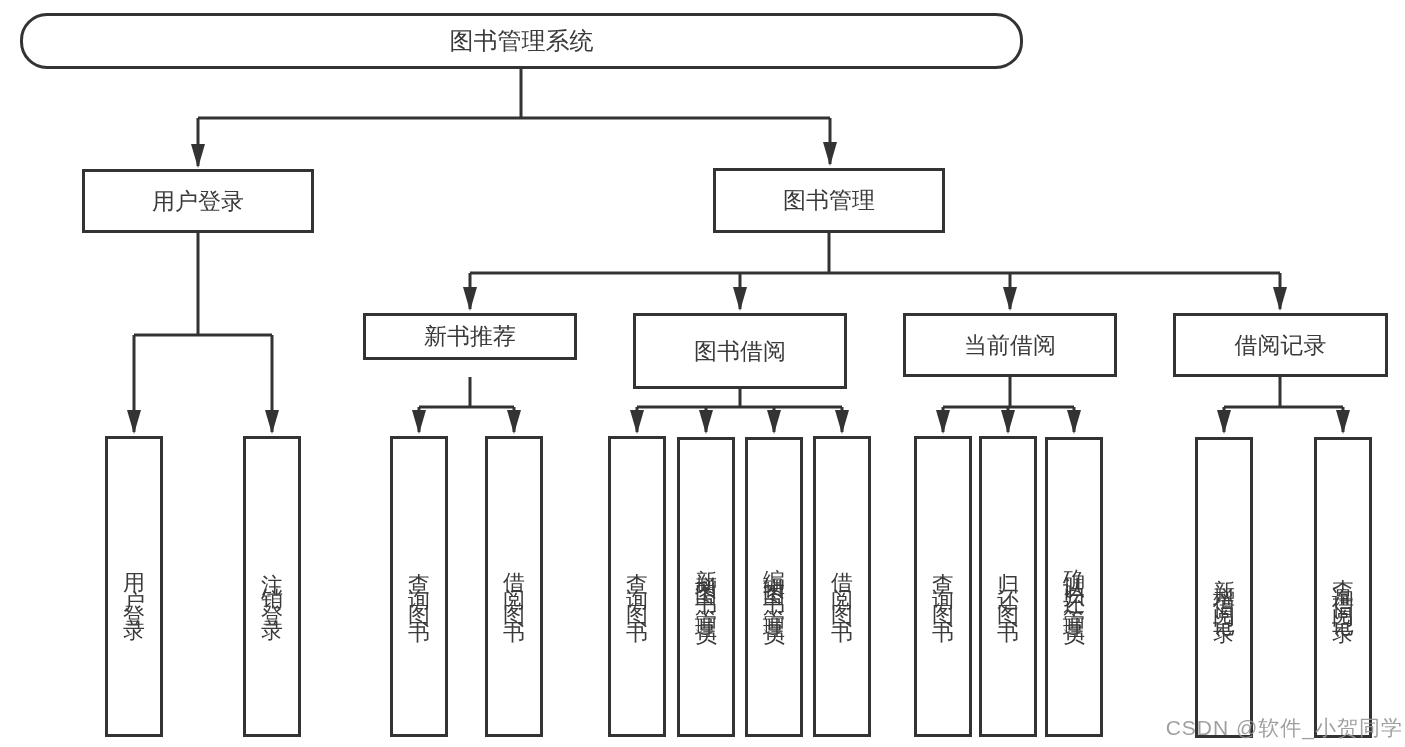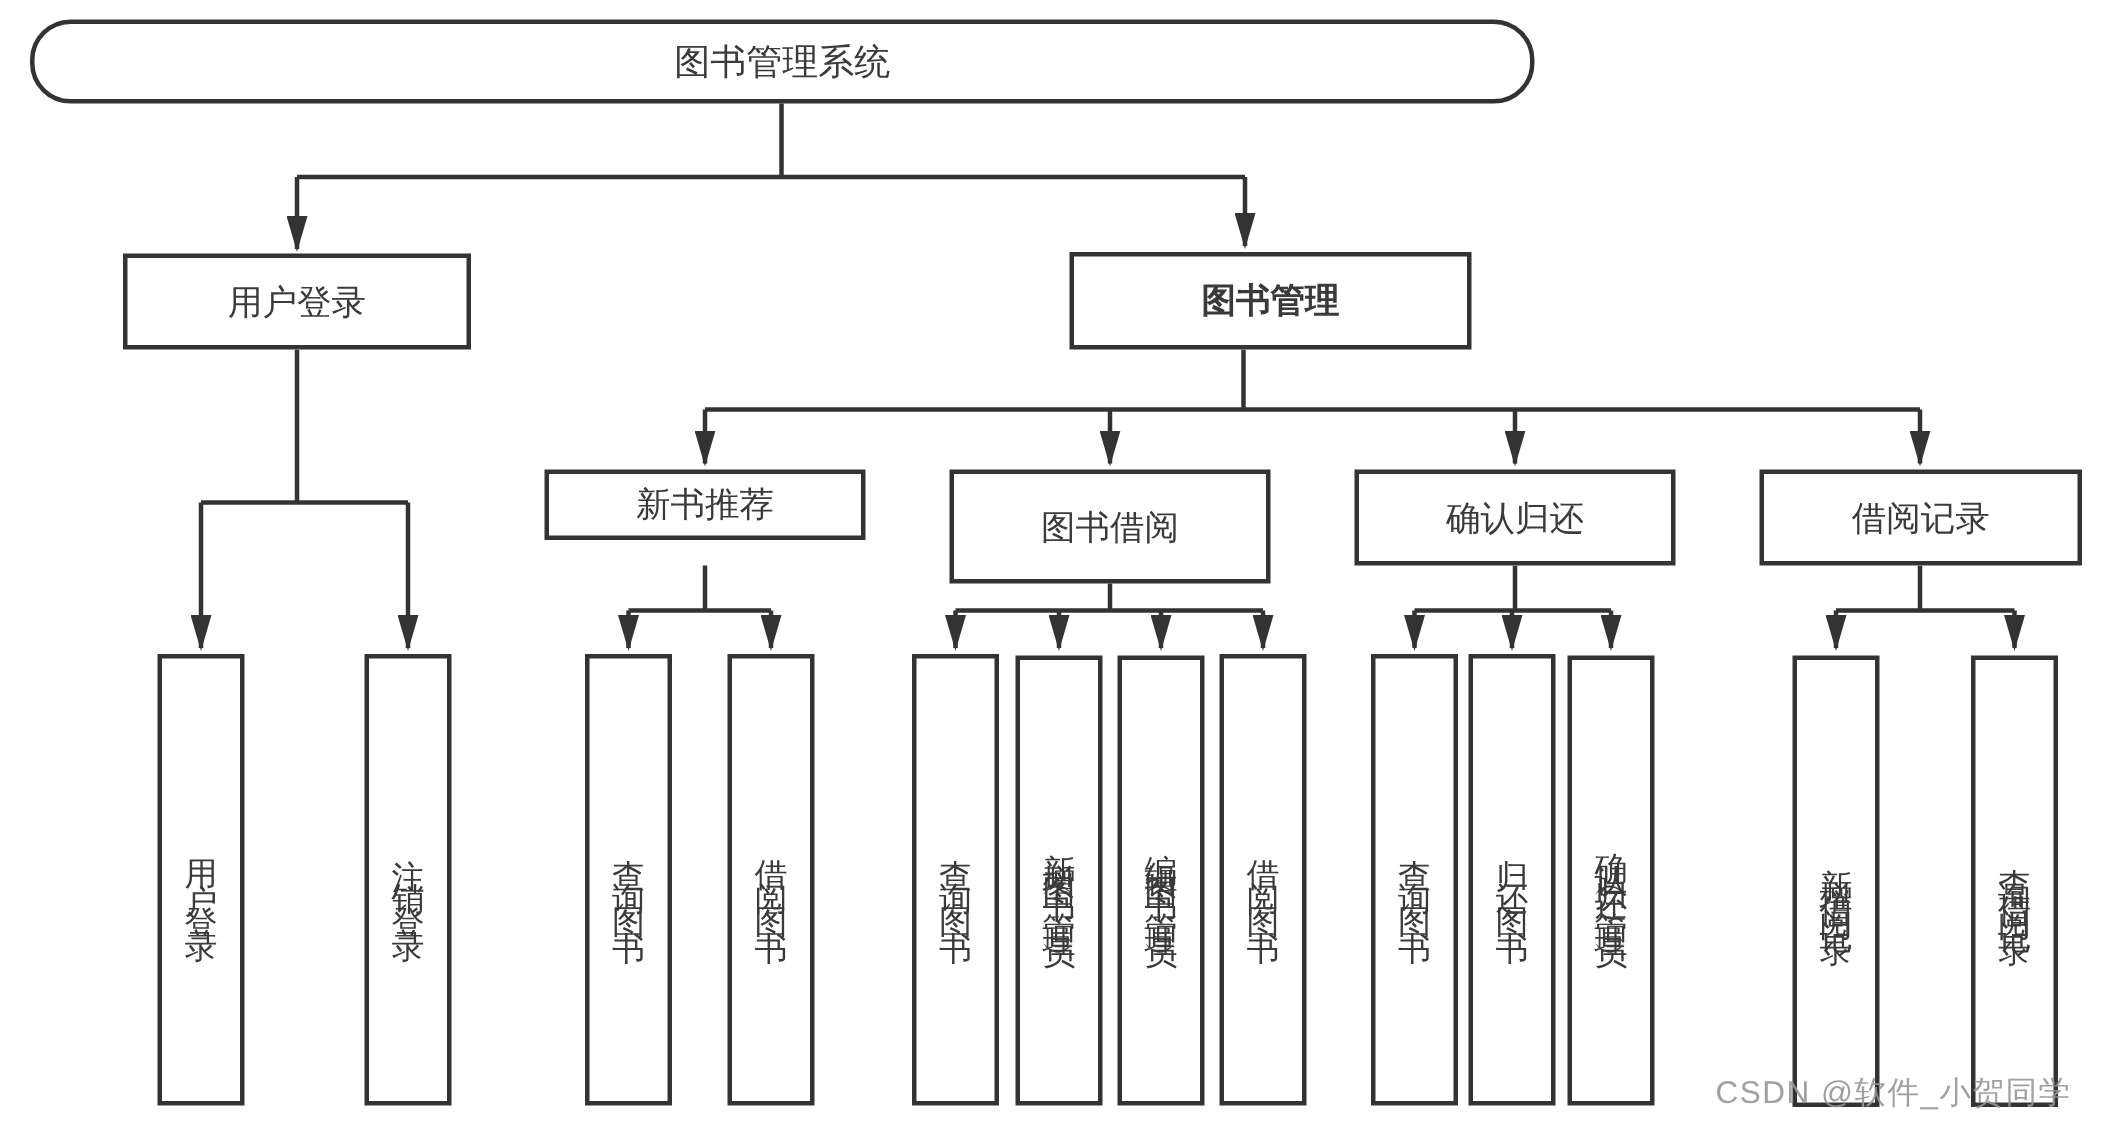--- a/index.html
+++ b/index.html
@@ -39,21 +39,21 @@
   .vtext {
     writing-mode: vertical-rl;
     text-orientation: mixed;
     line-height: 1;
   }
   .v4 { letter-spacing: 16px; }
   .v6 { letter-spacing: 9px; }
   .v9 { letter-spacing: 8px; }
   .watermark {
     position: absolute;
-    right: 24px;
+    right: 2px;
     bottom: 5px;
     font-size: 21px;
     color: rgba(150, 150, 150, 0.9);
     letter-spacing: 1px;
     white-space: nowrap;
   }
 </style>
 </head>
 <body>
 
@@ -96,32 +96,32 @@
     <path class="arrow" marker-end="url(#arrow)" d="M1343 407 V432"></path>
   </svg>
 
   <div class="box lvl1" style="left:20px; top:13px; width:1003px; height:56px;border-radius:27px;">
     <span>图书管理系统</span>
   </div>
 
   <div class="box lvl2" style="left:82px; top:169px; width:232px; height:64px;">
     <span>用户登录</span>
   </div>
-  <div class="box lvl2" style="left:713px; top:168px; width:268px; height:65px;font-weight:bold;">
+  <div class="box lvl2" style="left:713px; top:168px; width:232px; height:65px;">
     <span>图书管理</span>
   </div>
 
   <div class="box lvl3" style="left:363px; top:313px; width:214px; height:47px;">
     <span>新书推荐</span>
   </div>
   <div class="box lvl3" style="left:633px; top:313px; width:214px; height:76px;">
     <span>图书借阅</span>
   </div>
   <div class="box lvl3" style="left:903px; top:313px; width:214px; height:64px;">
-    <span>确认归还</span>
+    <span>当前借阅</span>
   </div>
   <div class="box lvl3" style="left:1173px; top:313px; width:215px; height:64px;">
     <span>借阅记录</span>
   </div>
 
   <div class="box leaf" style="left:105px; top:436px; width:58px; height:301px;">
     <span class="vtext v4">用户登录</span>
   </div>
   <div class="box leaf" style="left:243px; top:436px; width:58px; height:301px;">
     <span class="vtext v4">注销登录</span>

